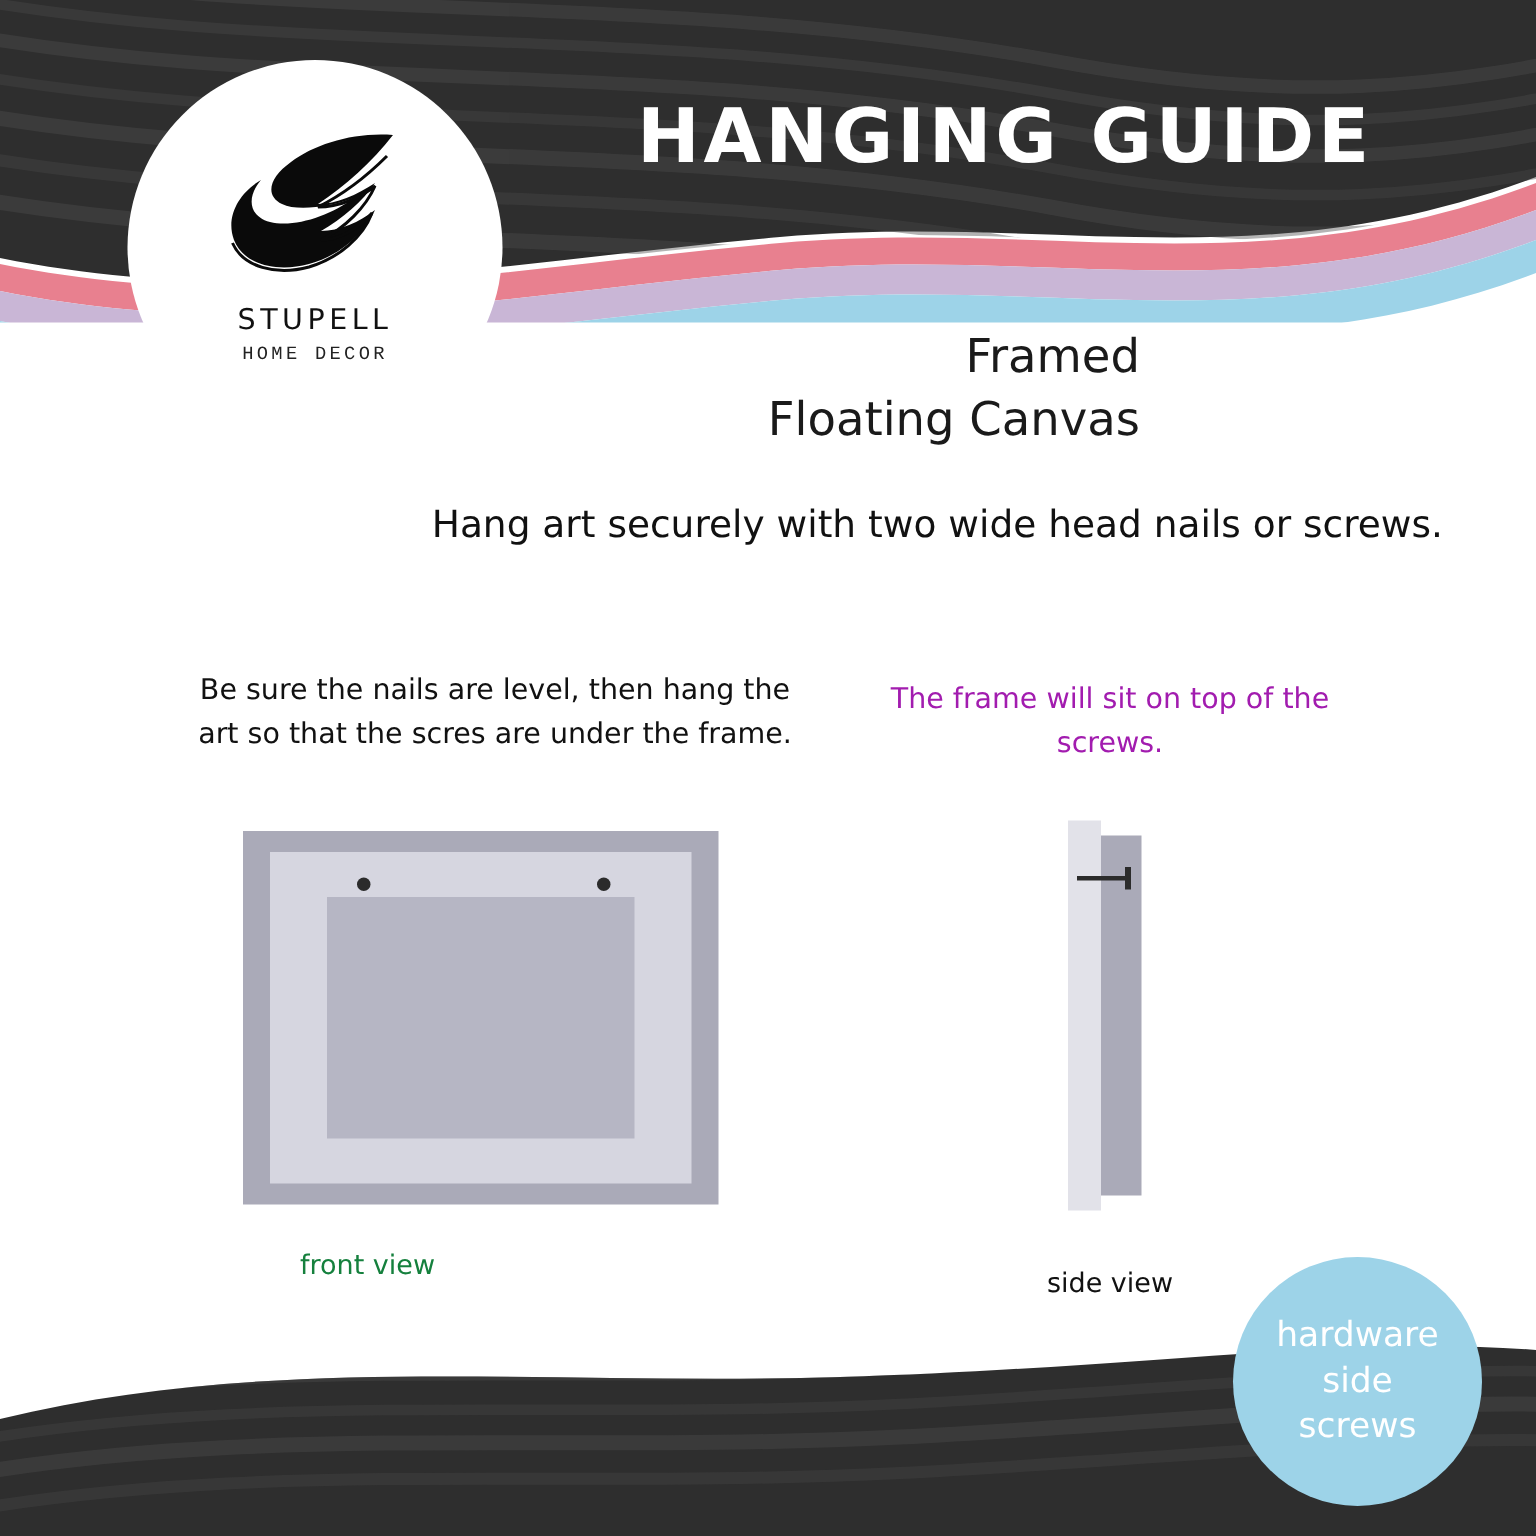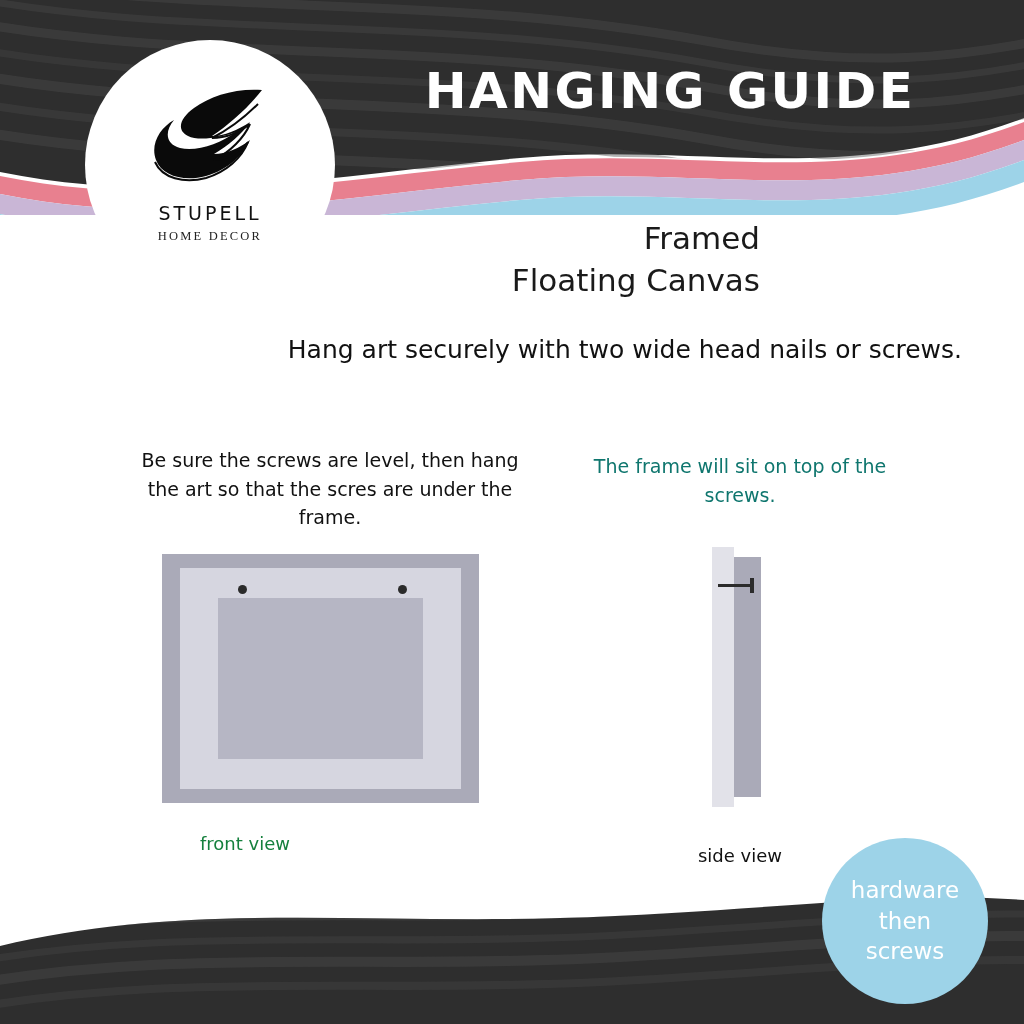--- a/index.html
+++ b/index.html
@@ -60,21 +60,21 @@
   }
   .logo-name {
     font-family: "DejaVu Sans", sans-serif;
     font-size: 19px;
     letter-spacing: 3px;
     color: #111111;
     font-weight: 400;
     margin-top: 2px;
   }
   .logo-sub {
-    font-family: Liberation Serif, serif;
+    font-family: Liberation Mono, monospace;
     font-size: 12.5px;
     letter-spacing: 2.2px;
     color: #222222;
     margin-top: 5px;
   }
 
   
   .guide-title {
     position: absolute;
     left: 370px;
@@ -122,21 +122,21 @@
     color: #111111;
     font-size: 19px;
     line-height: 1.5;
   }
   .caption-right {
     position: absolute;
     left: 585px;
     top: 452px;
     width: 310px;
     text-align: center;
-    color: #0f766e;
+    color: #a21caf;
     font-size: 19px;
     line-height: 1.5;
   }
 
   
   .front-view {
     position: absolute;
     left: 162px;
     top: 554px;
     width: 317px;
@@ -286,42 +286,42 @@
 
   <div class="guide-title">HANGING GUIDE</div>
 
   <div class="product-name">
     <div>Framed</div>
     <div>Floating Canvas</div>
   </div>
 
   <div class="instruction">Hang art securely with two wide head nails or screws.</div>
 
-  <div class="caption-left">Be sure the screws are level, then hang the art so that the scres are under the frame.</div>
+  <div class="caption-left">Be sure the nails are level, then hang the art so that the scres are under the frame.</div>
 
   <div class="caption-right">The frame will sit on top of the screws.</div>
 
   <div class="front-view">
     <div class="front-mat">
       <div class="front-art"></div>
     </div>
     <div class="screw-dot left"></div>
     <div class="screw-dot right"></div>
   </div>
   <div class="label-front">front view</div>
 
   <div class="side-wall"></div>
   <div class="side-frame"></div>
   <div class="side-screw"></div>
   <div class="side-screw-head"></div>
   <div class="label-side">side view</div>
 
   <div class="hw-badge">
     <span>hardware</span>
-    <span>then</span>
+    <span>side</span>
     <span>screws</span>
   </div>
 
   <div class="band-bottom">
     <svg width="1024" height="140" viewBox="0 0 1024 140" xmlns="http://www.w3.org/2000/svg">
       <defs>
         <clipPath id="botclip">
           <path d="M0,62 C180,18 360,40 560,34 C760,28 900,6 1024,16 L1024,140 L0,140 Z"></path>
         </clipPath>
       </defs>

